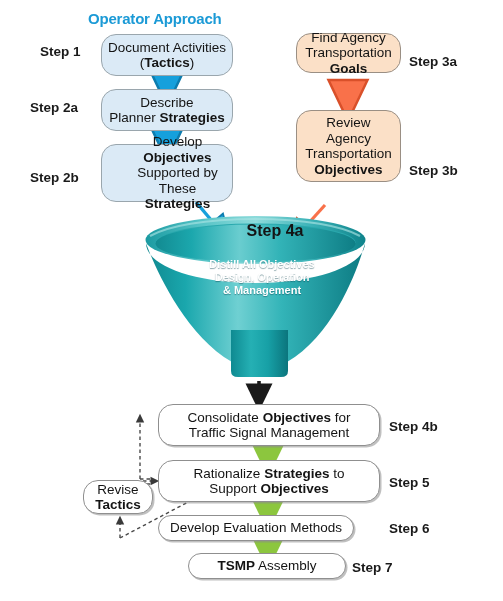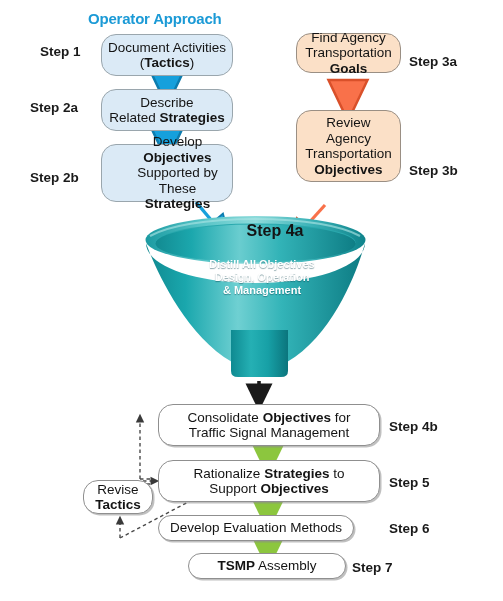--- a/index.html
+++ b/index.html
@@ -163,21 +163,21 @@
   <div class="pbox blue" style="left:101px;top:34px;width:132px;height:42px;">
     <div>
       <span>Document Activities</span><br>
       <span>(</span><b>Tactics</b><span>)</span>
     </div>
   </div>
 
   <div class="pbox blue" style="left:101px;top:89px;width:132px;height:42px;">
     <div>
       <span>Describe</span><br>
-      <span>Related </span><b>Strategies</b>
+      <span>Planner </span><b>Strategies</b>
     </div>
   </div>
 
   <div class="pbox blue" style="left:101px;top:144px;width:132px;height:58px;padding-left:25px;">
     <div>
       <span>Develop </span><b>Objectives</b><br>
       <span>Supported by</span><br>
       <span>These </span><b>Strategies</b>
     </div>
   </div>

